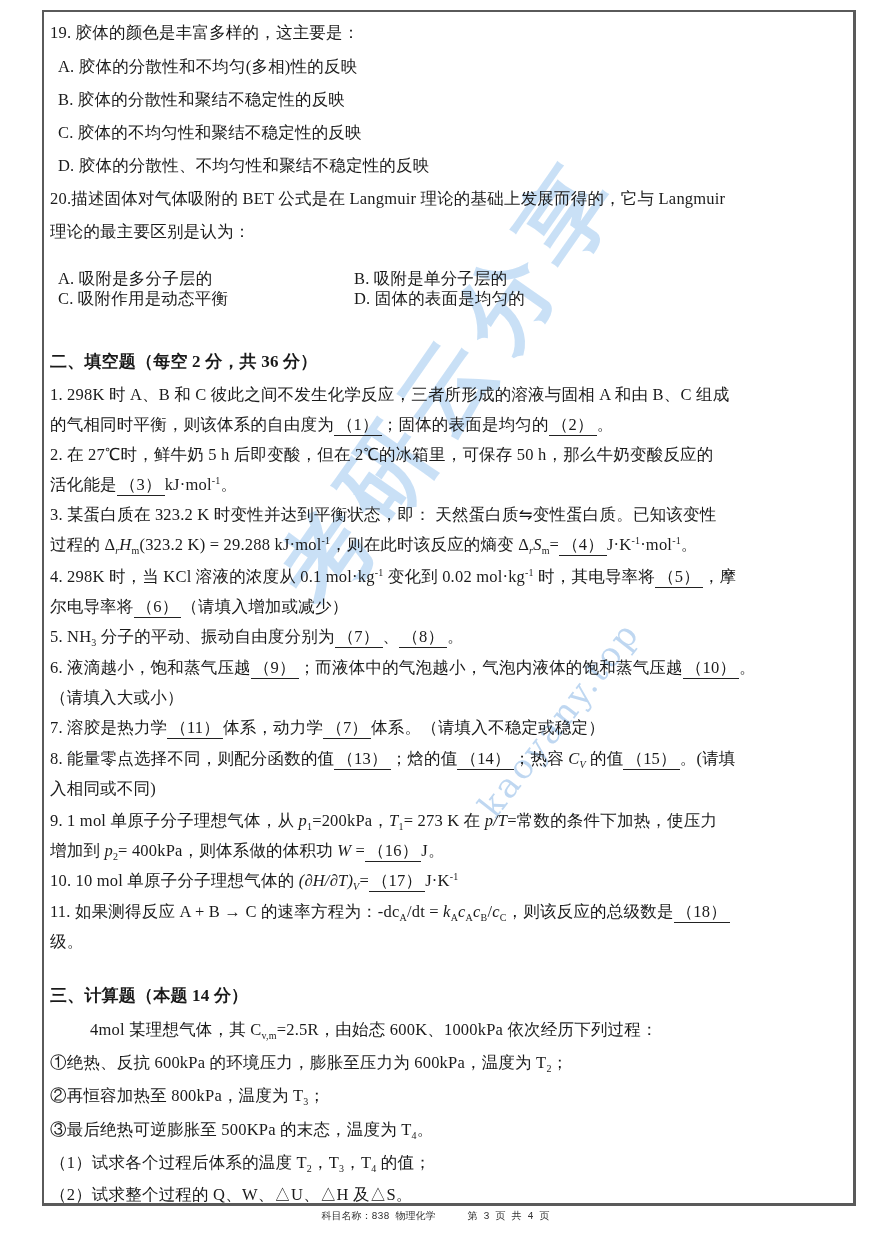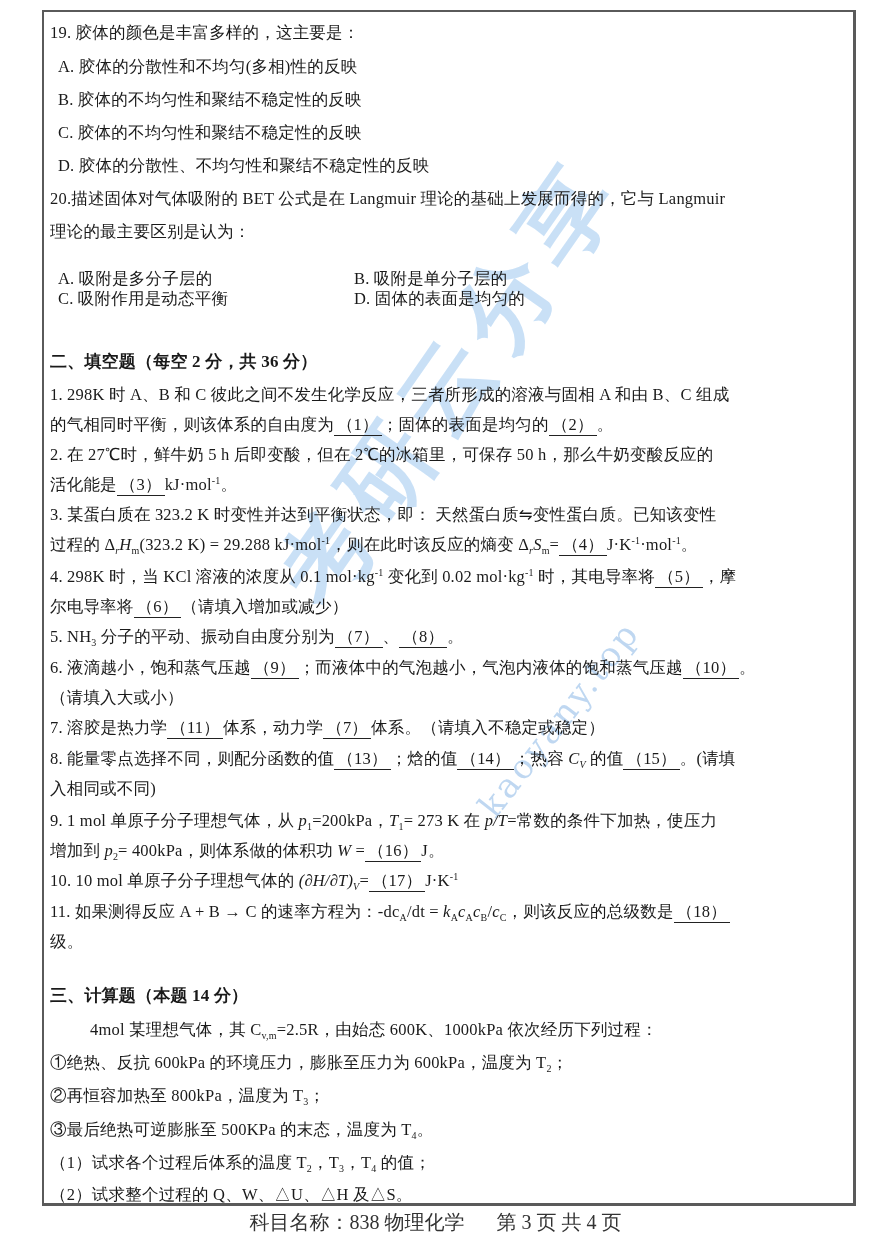--- a/index.html
+++ b/index.html
@@ -24,42 +24,42 @@
   .col2 { position: absolute; left: 296px; }
   .head { font-weight: bold; font-size: 17px; }
   .blank {
     display: inline-block; border-bottom: 1.5px solid #222; padding: 0 3px;
     line-height: 20px;
   }
   i { font-style: italic; }
   sub, sup { font-size: 10px; line-height: 0; }
   .footer {
     position: absolute; left: 0; right: 0; top: 1209px; text-align: center;
-    font-family: Liberation Serif, serif; font-size: 20px;
+    font-family: Liberation Mono, monospace; font-size: 10px;
     color: #333;
   }
   .footer span + span { margin-left: 32px; }
   .wm {
     position: absolute; pointer-events: none; color: #9ec8f0; opacity: 0.55;
     font-family: "DejaVu Serif", serif; font-weight: bold;
   }
   .wm-cn { left: 250px; top: 560px; font-size: 92px; transform: rotate(-55deg); transform-origin: left top; letter-spacing: 12px; }
   .wm-url { left: 470px; top: 800px; font-size: 34px; transform: rotate(-52deg); transform-origin: left top; color: #8bb8e6; font-weight: normal; letter-spacing: 3px; }
 </style>
 </head>
 <body>
 
 <div class="frame"></div>
 
 <div class="wm wm-cn">考研云分享</div>
 <div class="wm wm-url">kaoyany.top</div>
 
 <div class="line" style="top:22px">19. 胶体的颜色是丰富多样的，这主要是：</div>
 <div class="line indent1" style="top:56px">A. 胶体的分散性和不均匀(多相)性的反映</div>
-<div class="line indent1" style="top:89px">B. 胶体的不均匀性和聚结不稳定性的反映</div>
+<div class="line indent1" style="top:89px">B. 胶体的分散性和聚结不稳定性的反映</div>
 <div class="line indent1" style="top:122px">C. 胶体的不均匀性和聚结不稳定性的反映</div>
 <div class="line indent1" style="top:155px">D. 胶体的分散性、不均匀性和聚结不稳定性的反映</div>
 
 <div class="line" style="top:188px">20.描述固体对气体吸附的 BET 公式是在 Langmuir 理论的基础上发展而得的，它与 Langmuir</div>
 <div class="line" style="top:221px">理论的最主要区别是认为：</div>
 <div class="line indent1" style="top:268px">
   <span>A. 吸附是多分子层的</span>
   <span class="col2">B. 吸附是单分子层的</span>
 </div>
 <div class="line indent1" style="top:288px">

